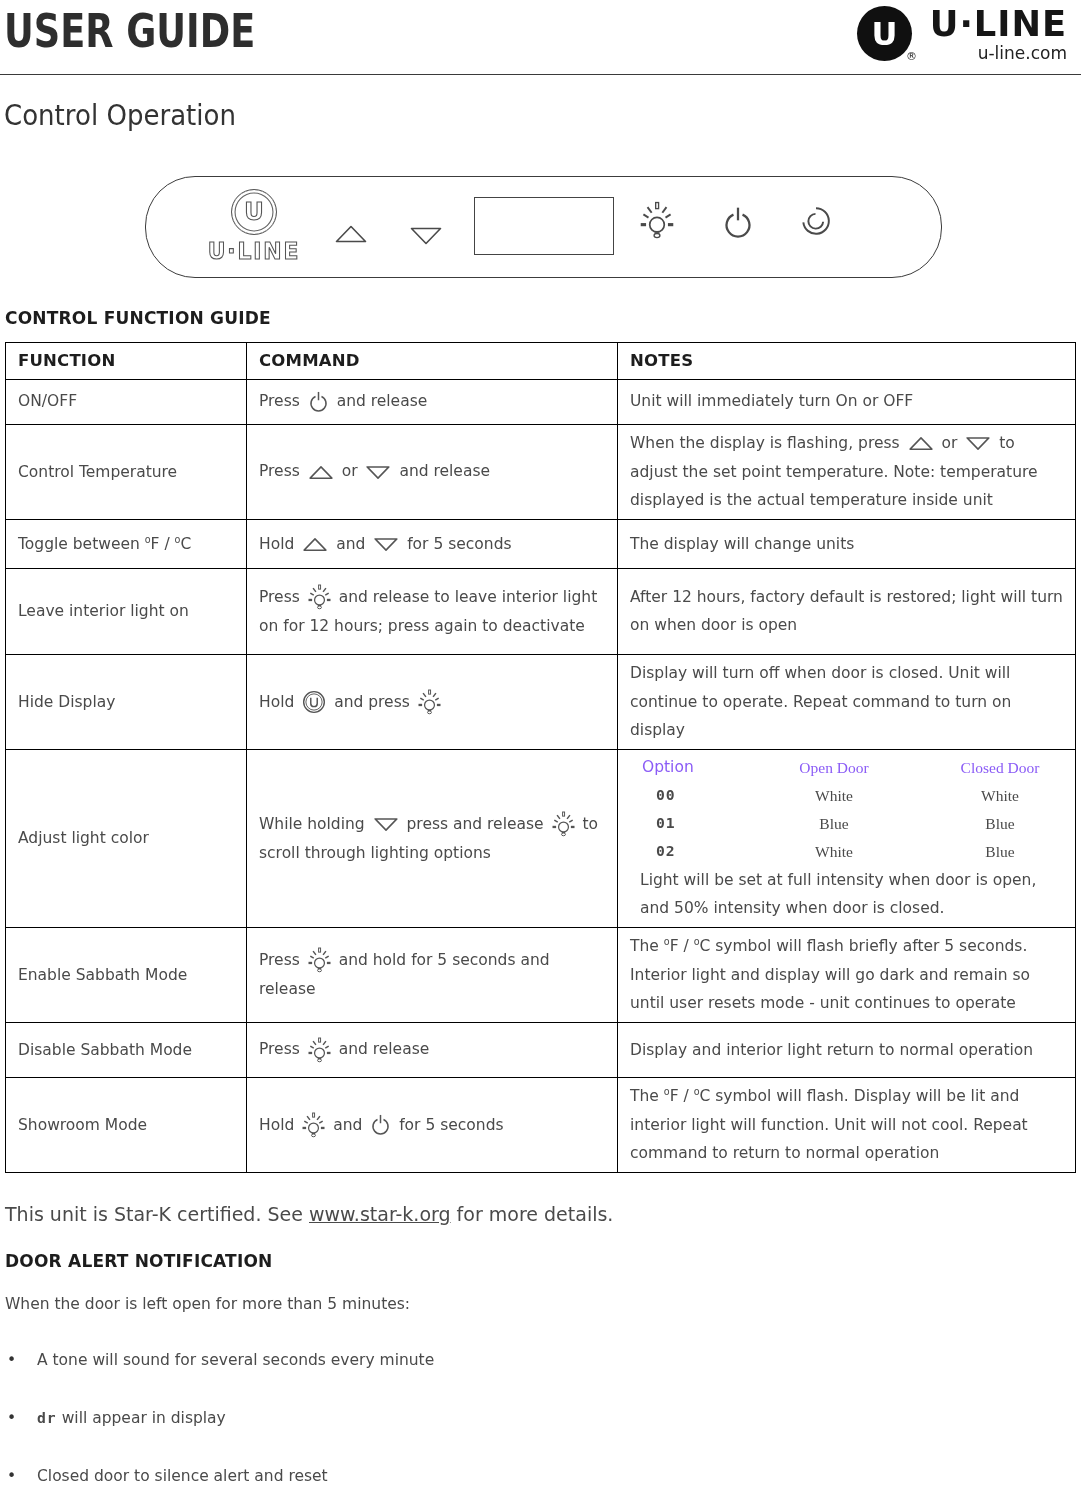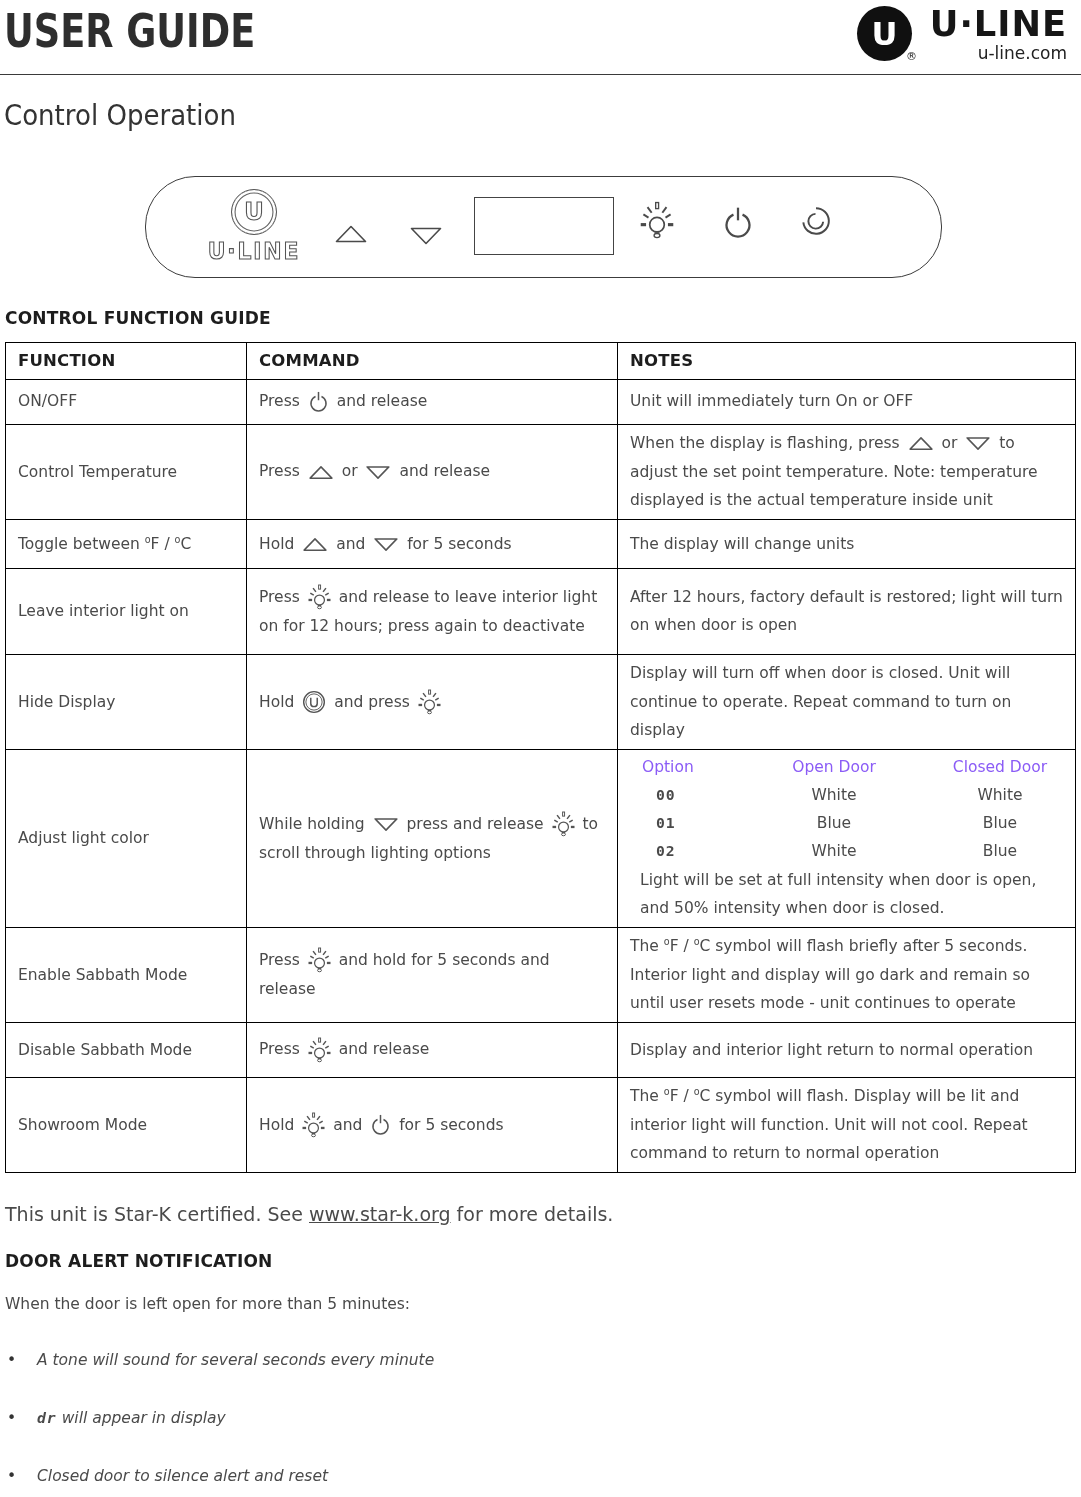--- a/index.html
+++ b/index.html
@@ -46,29 +46,29 @@
   sup{font-size:0.62em;vertical-align:super;line-height:0;}
   .inl-icon{display:inline-block;vertical-align:middle;margin:0 3px;color:#555;}
   .inl-icon svg{display:inline-block;vertical-align:middle;}
   .seg{font-family:"DejaVu Sans Mono",monospace;font-weight:bold;font-size:0.95em;letter-spacing:1px;}
   .link{text-decoration:underline;}
 
   
   .opt-grid{display:grid;grid-template-columns:118px 172px 160px;line-height:1.8;}
   .opt-h{color:#8b5cf6;}
   .opt-h.c1{padding-left:12px;}
-  .c2,.c3{text-align:center;}
+  .c2,.c3{text-align:center;font-family:Liberation Serif, serif;}
   .opt-c.c1{padding-left:26px;}
   .opt-note{line-height:1.85;margin-left:10px;}
 
   
   .cert{margin:30px 0 0 5px;font-size:19px;}
   .intro{margin:24px 0 0 5px;font-size:15.5px;}
   ul.alerts{list-style:none;margin:38px 0 0 5px;padding:0;}
-  ul.alerts li{position:relative;padding-left:32px;margin-bottom:40px;font-size:15.5px;font-style:italic;}
+  ul.alerts li{position:relative;padding-left:32px;margin-bottom:40px;font-size:15.5px;}
   ul.alerts li::before{content:"\2022";position:absolute;left:2px;top:0;color:#333;}
 </style>
 </head>
 <body>
 
 <div class="page">
 
   <div class="hdr">
     <h1 class="guide-title">USER GUIDE</h1>
     <div class="brand">

